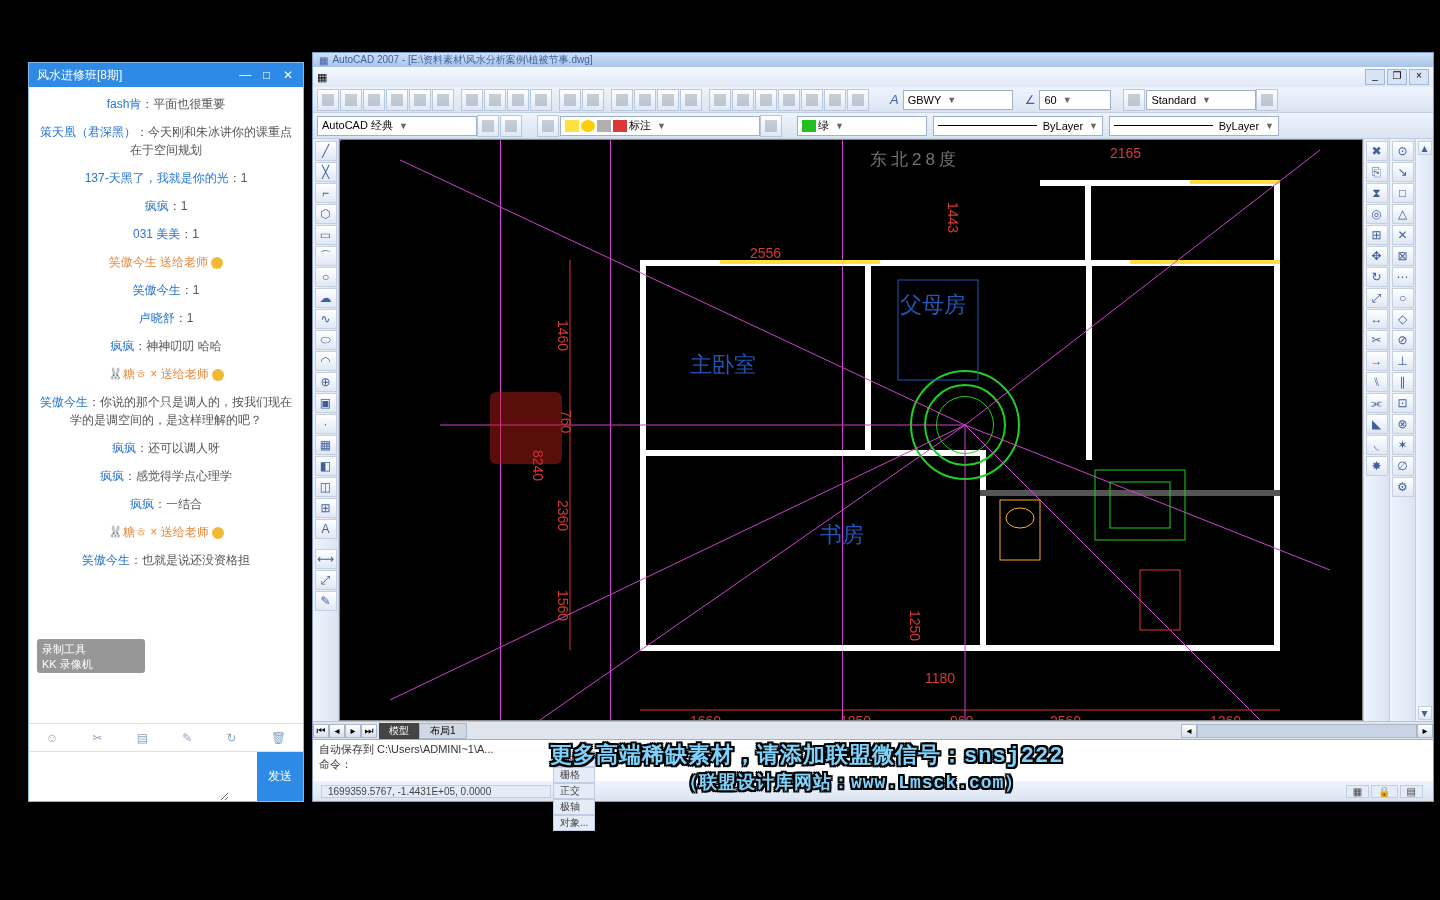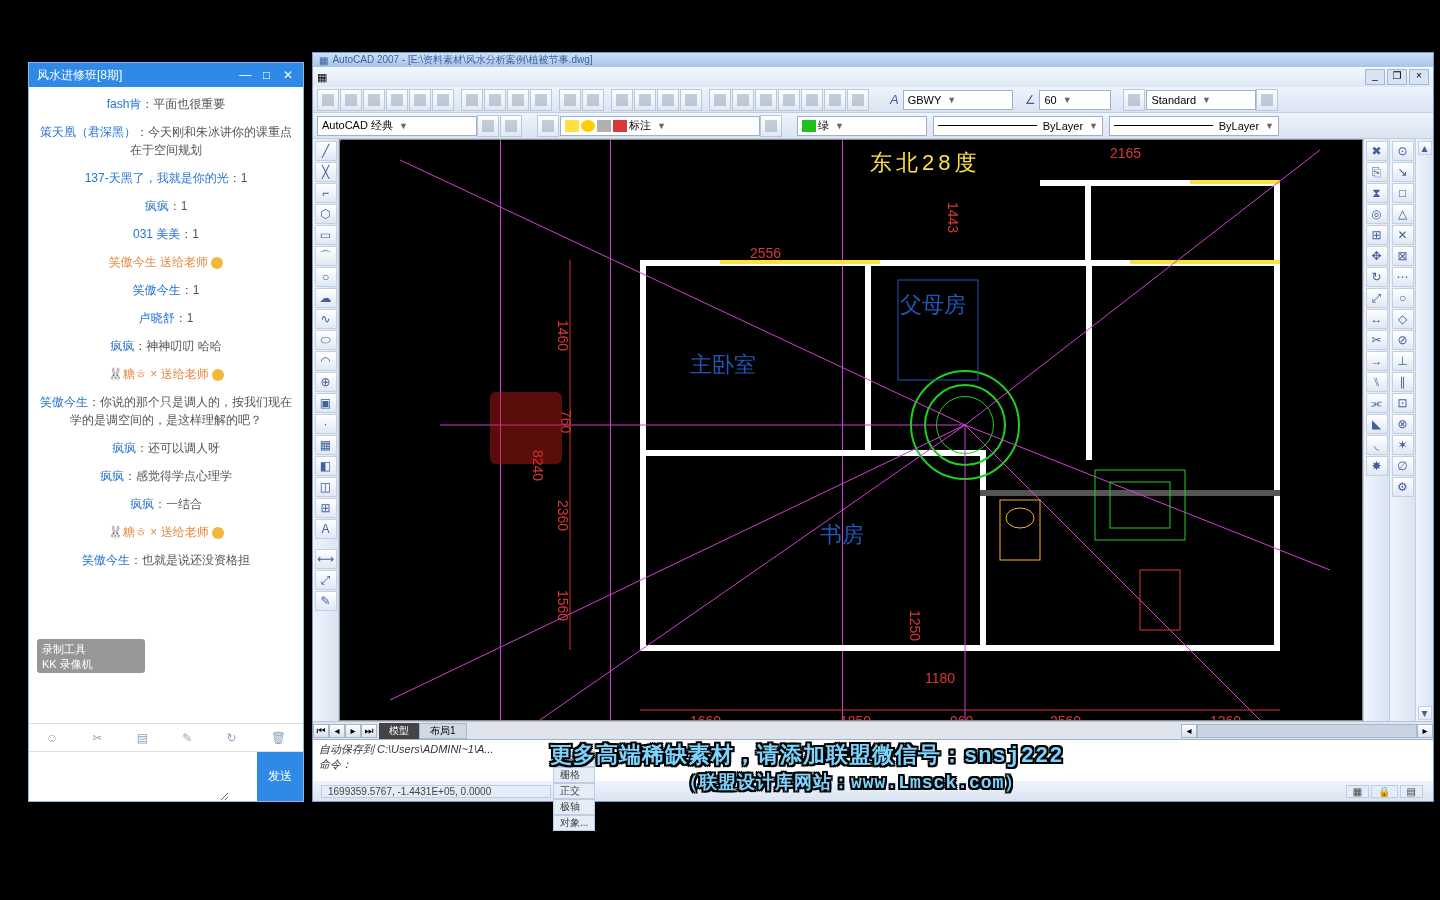--- a/index.html
+++ b/index.html
@@ -46,36 +46,36 @@
 .acad-toolbar2 { height: 26px; background: linear-gradient(#eef4ff, #dae4f0); display: flex; align-items: center; padding: 0 4px; border-bottom: 1px solid #c0d0e0; }
 
 .acad-mid { flex: 1; display: flex; min-height: 0; }
 .vtool { width: 26px; background: linear-gradient(90deg, #eef4ff, #dae4f0); border-right: 1px solid #c0d0e0; display: flex; flex-direction: column; align-items: center; padding-top: 2px; }
 .vtool-r { border-right: none; border-left: 1px solid #c0d0e0; }
 .vbtn { width: 22px; height: 20px; margin-bottom: 1px; background: linear-gradient(#fff, #e0e8f4); border: 1px solid #c4d0e0; cursor: default; display: flex; align-items: center; justify-content: center; font-size: 12px; color: #4060a0; }
 
 .canvas { flex: 1; position: relative; background: #000; border: 1px solid #888; overflow: hidden; }
 .cv-label { position: absolute; font-size: 22px; color: #2058b8; font-family: SimSun, serif; }
 .dim-txt { position: absolute; font-size: 14px; color: #d83838; }
-.ne-label { position: absolute; top: 8px; left: 530px; font-size: 22px; color: #fde047; letter-spacing: 4px; }
+.ne-label { position: absolute; top: 8px; left: 530px; font-size: 17px; color: #737373; letter-spacing: 4px; }
 .wall { position: absolute; background: #fff; }
 .line-m { position: absolute; background: #d040d0; }
 .compass { position: absolute; width: 110px; height: 110px; border: 2px solid #20d020; border-radius: 50%; }
 .compass::before { content: ""; position: absolute; inset: 12px; border: 2px solid #20d020; border-radius: 50%; }
 .compass::after { content: ""; position: absolute; inset: 24px; border: 1px solid #20d020; border-radius: 50%; }
 
 .watermark { position: absolute; top: 280px; left: 150px; font-size: 48px; color: rgba(200, 40, 20, 0.35); font-weight: bold; letter-spacing: 12px; font-family: SimSun, serif; white-space: nowrap; }
 .wm-red-box { position: absolute; top: 252px; left: 150px; width: 72px; height: 72px; background: rgba(200, 32, 24, 0.45); border-radius: 6px; }
 
 .acad-hscroll { height: 18px; background: #e0e4ec; display: flex; align-items: center; font-size: 10px; border-top: 1px solid #b8c4d8; }
 .hs-btn { width: 16px; height: 14px; background: linear-gradient(#fff, #d8e0ec); border: 1px solid #a8b8cc; text-align: center; cursor: pointer; }
 .model-tab { padding: 0 10px; background: #444; color: #fff; height: 16px; display: flex; align-items: center; margin-left: 2px; }
 .layout-tab { padding: 0 10px; background: #d0d8e4; height: 16px; display: flex; align-items: center; border: 1px solid #a8b8cc; }
 
-.acad-cmd { height: 42px; background: #fff; border-top: 1px solid #a0b0c8; font-size: 11px; padding: 2px 6px; font-family: SimSun, monospace; color: #333; font-style: italic; }
+.acad-cmd { height: 42px; background: #fff; border-top: 1px solid #a0b0c8; font-size: 11px; padding: 2px 6px; font-family: SimSun, monospace; color: #333; }
 .acad-status { height: 20px; background: linear-gradient(#eef4ff, #dae4f0); display: flex; align-items: center; font-size: 10px; padding: 0 8px; color: #444; }
 .st-cell { padding: 0 6px; border: 1px solid #c0cce0; margin-right: 2px; background: #e4ecf8; }
 
 .overlay-txt { position: absolute; font-size: 22px; color: #7dd3fc; font-weight: bold; text-shadow: -2px 0 #000, 2px 0 #000, 0 -2px #000, 0 2px #000, -2px -2px #000, 2px 2px #000, -2px 2px #000, 2px -2px #000; letter-spacing: 1px; font-family: Liberation Mono, monospace; }
 .ov1 { top: 740px; left: 550px; }
 .ov2 { top: 770px; left: 680px; font-size: 18px; text-align: center; }
 </style>
 </head>
 <body>
 

